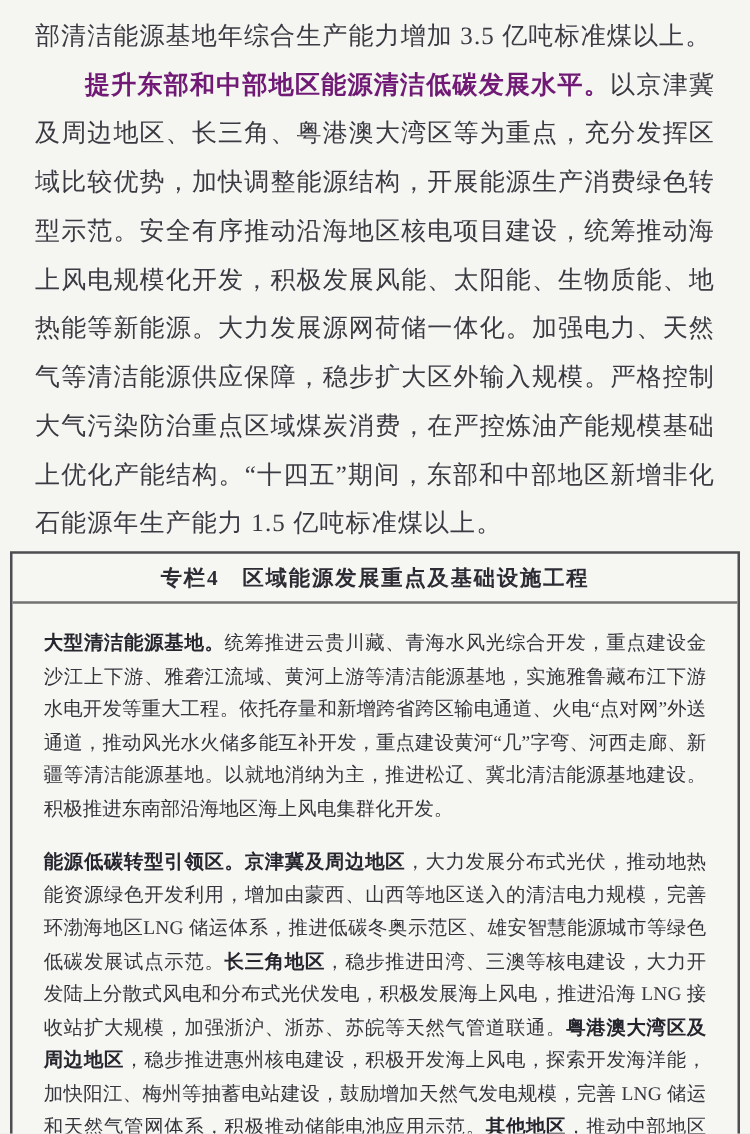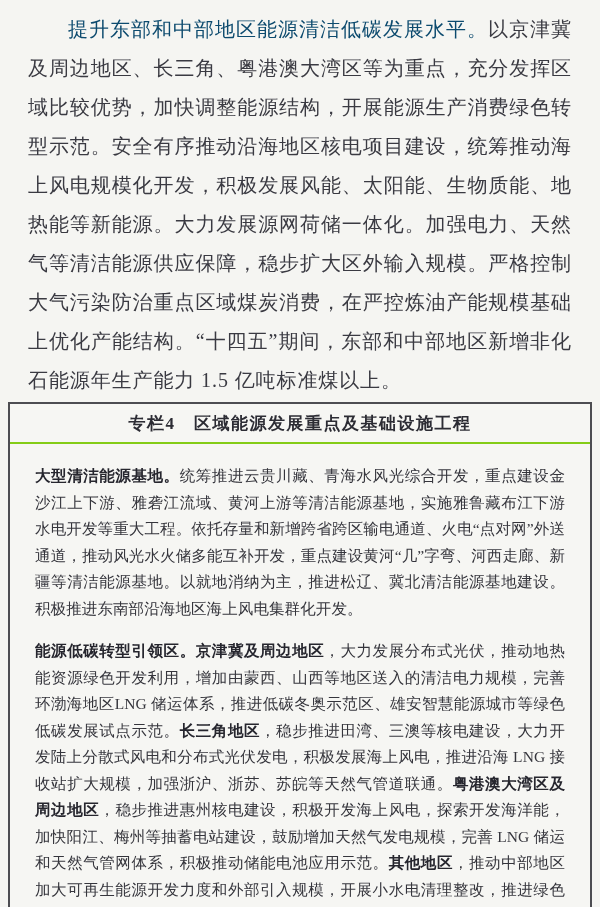--- a/index.html
+++ b/index.html
@@ -19,37 +19,37 @@
     padding: 10px 28px 0 28px;
     font-size: 20px;
     line-height: 39px;
     letter-spacing: 0.9px;
     text-align: justify;
     text-justify: inter-ideograph;
   }
   .main-text p { margin: 0; }
   .main-text p.indent { text-indent: 2em; }
   .lead-bold {
-    font-weight: 400;
-    color: #0c4a6e;
+    font-weight: 700;
+    color: #701a75;
   }
   
   .column-box {
     margin: 2px 8px 0 8px;
     border: 2px solid #4d4d52;
     background: #f6f6f3;
   }
   .box-header {
     text-align: center;
     font-weight: 700;
     font-size: 17px;
     letter-spacing: 1.5px;
     color: #2c2c34;
     padding: 8px 0 7px 0;
-    border-bottom: 2px solid #84cc16;
+    border-bottom: 2px solid #737373;
   }
   .box-body {
     padding: 3px 9px 7px 9px;
     font-size: 15.5px;
     line-height: 26.5px;
     letter-spacing: 0.1px;
     text-align: justify;
     text-justify: inter-ideograph;
     color: #35353c;
   }
@@ -58,20 +58,21 @@
     font-weight: 700;
     color: #26262e;
   }
 </style>
 </head>
 <body>
 
 <div class="page">
 
   <div class="main-text">
+    <p>部清洁能源基地年综合生产能力增加 3.5 亿吨标准煤以上。</p>
     <p class="indent"><span class="lead-bold">提升东部和中部地区能源清洁低碳发展水平。</span><span>以京津冀及周边地区、长三角、粤港澳大湾区等为重点，充分发挥区域比较优势，加快调整能源结构，开展能源生产消费绿色转型示范。安全有序推动沿海地区核电项目建设，统筹推动海上风电规模化开发，积极发展风能、太阳能、生物质能、地热能等新能源。大力发展源网荷储一体化。加强电力、天然气等清洁能源供应保障，稳步扩大区外输入规模。严格控制大气污染防治重点区域煤炭消费，在严控炼油产能规模基础上优化产能结构。“十四五”期间，东部和中部地区新增非化石能源年生产能力 1.5 亿吨标准煤以上。</span></p>
   </div>
 
   <div class="column-box">
     <div class="box-header">专栏4　区域能源发展重点及基础设施工程</div>
     <div class="box-body">
       <p><span class="seg-bold">大型清洁能源基地。</span><span>统筹推进云贵川藏、青海水风光综合开发，重点建设金沙江上下游、雅砻江流域、黄河上游等清洁能源基地，实施雅鲁藏布江下游水电开发等重大工程。依托存量和新增跨省跨区输电通道、火电“点对网”外送通道，推动风光水火储多能互补开发，重点建设黄河“几”字弯、河西走廊、新疆等清洁能源基地。以就地消纳为主，推进松辽、冀北清洁能源基地建设。积极推进东南部沿海地区海上风电集群化开发。</span></p>
       <p><span class="seg-bold">能源低碳转型引领区。</span><span class="seg-bold">京津冀及周边地区</span><span>，大力发展分布式光伏，推动地热能资源绿色开发利用，增加由蒙西、山西等地区送入的清洁电力规模，完善环渤海地区LNG 储运体系，推进低碳冬奥示范区、雄安智慧能源城市等绿色低碳发展试点示范。</span><span class="seg-bold">长三角地区</span><span>，稳步推进田湾、三澳等核电建设，大力开发陆上分散式风电和分布式光伏发电，积极发展海上风电，推进沿海 LNG 接收站扩大规模，加强浙沪、浙苏、苏皖等天然气管道联通。</span><span class="seg-bold">粤港澳大湾区及周边地区</span><span>，稳步推进惠州核电建设，积极开发海上风电，探索开发海洋能，加快阳江、梅州等抽蓄电站建设，鼓励增加天然气发电规模，完善 LNG 储运和天然气管网体系，积极推动储能电池应用示范。</span><span class="seg-bold">其他地区</span><span>，推动中部地区加大可再生能源开发力度和外部引入规模，开展小水电清理整改，推进绿色小水电改造，因地制宜发展分布式光伏发电，建设黄河中</span></p>
     </div>
   </div>

